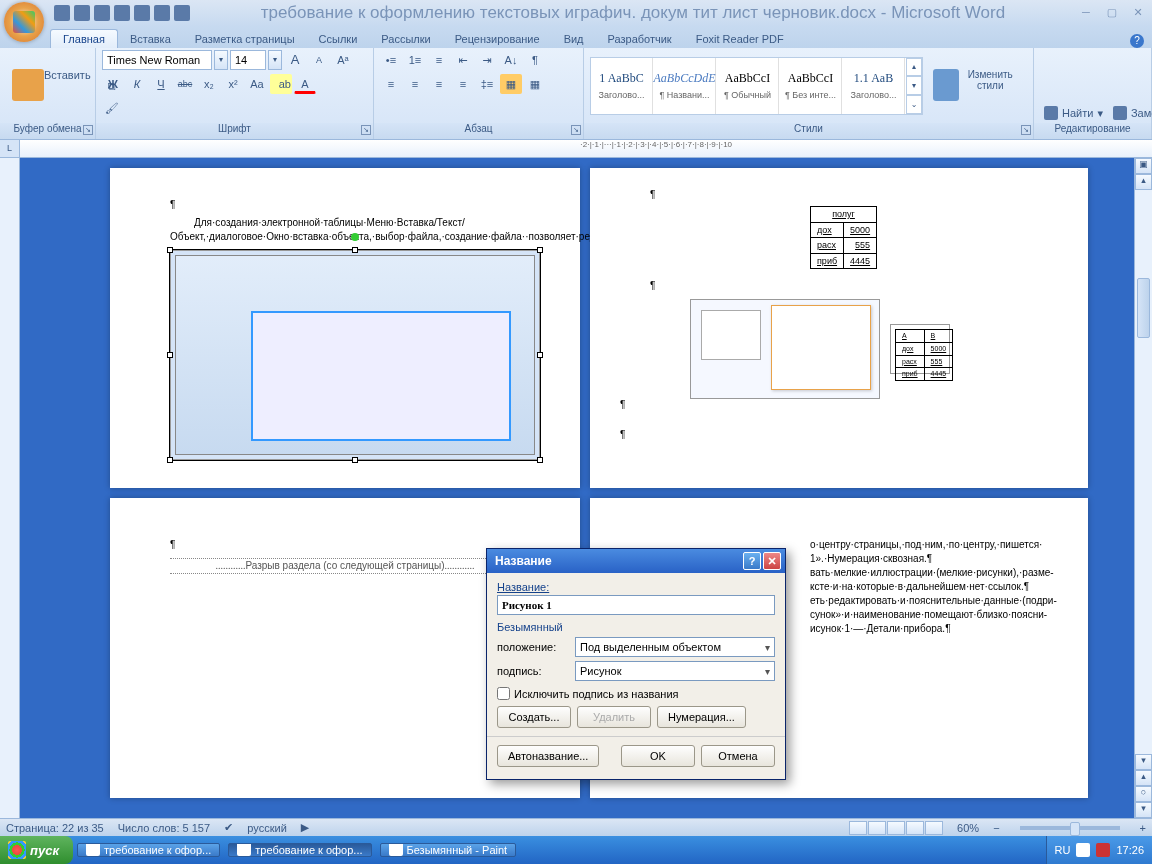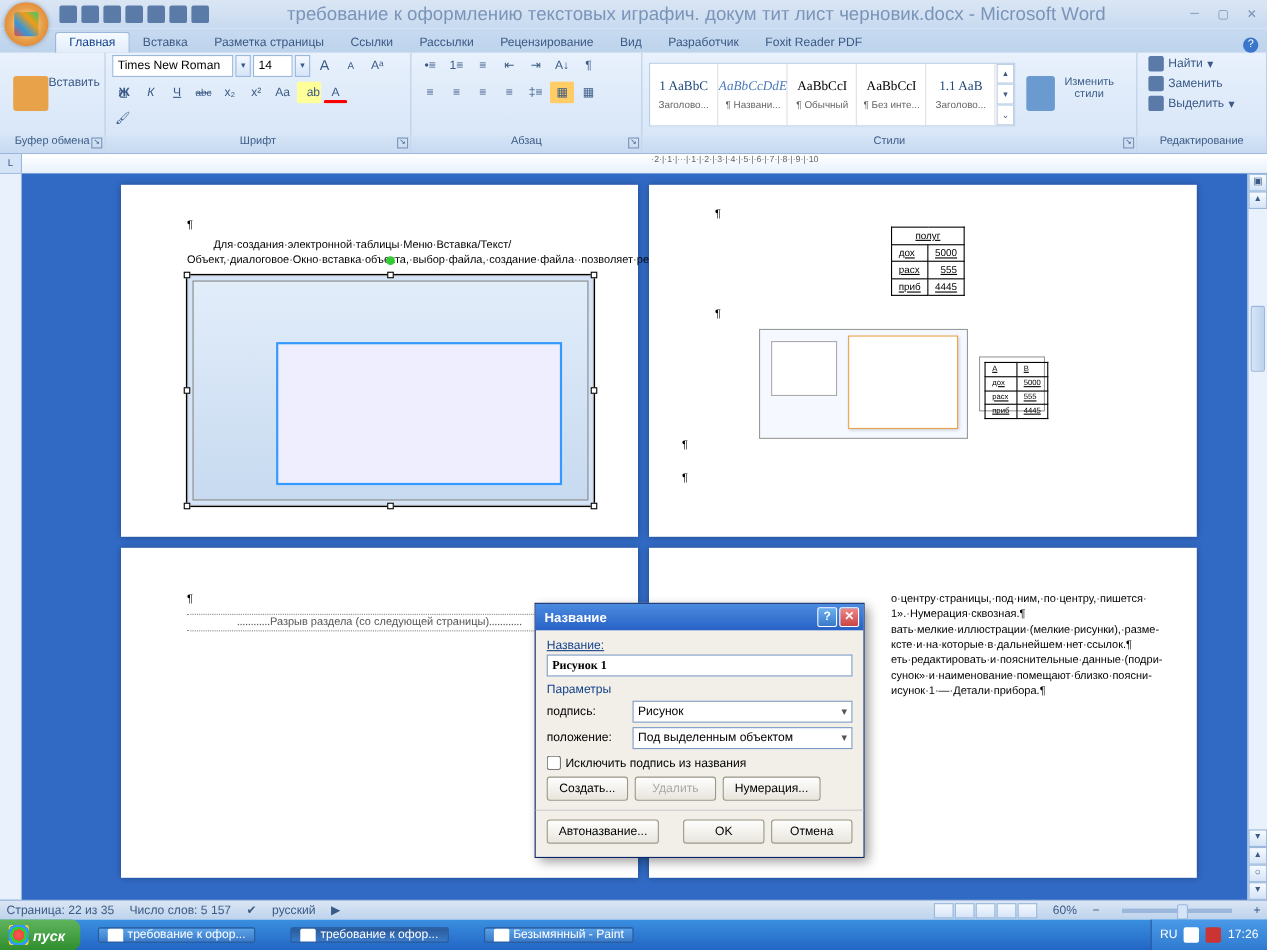--- a/index.html
+++ b/index.html
@@ -44,21 +44,21 @@
 .style-nav{width:16px;display:flex;flex-direction:column;}
 .style-nav div{flex:1;border:1px solid #b8cde6;font-size:8px;text-align:center;display:flex;align-items:center;justify-content:center;color:#3b5a85;}
 
 .editing-item{font-size:11px;color:#3b5a85;padding:1px 4px;display:flex;align-items:center;gap:4px;}
 .editing-item::before{content:"";width:14px;height:14px;background:#5a7aa8;border-radius:2px;display:inline-block;}
 
 
 .ruler-top { height: 18px; background: #e8f1fc; border-bottom: 1px solid #9bb8dc; position:relative;display:flex;}
 .ruler-corner{width:20px;border-right:1px solid #9bb8dc;background:#d5e4f7;font-size:9px;text-align:center;line-height:16px;color:#3b5a85;}
 .ruler-body{flex:1;background:linear-gradient(#fff,#e8f1fc);position:relative;overflow:hidden;font-size:8px;color:#666;}
-.ruler-marks{position:absolute;top:0;left:572px;white-space:nowrap;}
+.ruler-marks{position:absolute;top:0;left:560px;white-space:nowrap;}
 
 
 .doc-area { position: absolute; top: 158px; left: 0; right: 0; bottom: 46px; background: #316ac5; display: flex; }
 .ruler-left { width: 20px; background: #e8f1fc; border-right: 1px solid #9bb8dc; position:relative;}
 .doc-scroll { flex: 1; background: #316ac5; position: relative; overflow: hidden; }
 .page { position: absolute; background: #fff; box-shadow: 0 0 6px rgba(0,0,0,.3); }
 .page1 { top: 10px; left: 90px; width: 470px; height: 320px; }
 .page2 { top: 10px; left: 570px; width: 498px; height: 320px; }
 .page3 { top: 340px; left: 90px; width: 470px; height: 300px; }
 .page4 { top: 340px; left: 570px; width: 498px; height: 300px; }
@@ -86,21 +86,21 @@
 .statusbar .spacer{flex:1;}
 .view-btns{display:flex;gap:1px;}
 .view-btn{width:18px;height:14px;border:1px solid #9bb8dc;background:linear-gradient(#f5faff,#d5e4f7);}
 .zoom-slider{width:100px;height:4px;background:#9bb8dc;position:relative;margin:0 6px;}
 .zoom-slider::after{content:"";position:absolute;left:50%;top:-4px;width:8px;height:12px;background:#d5e4f7;border:1px solid #9bb8dc;border-radius:2px;}
 
 
 .taskbar { position: absolute; bottom: 0; left: 0; right: 0; height: 28px; background: linear-gradient(#3a8fe0,#2265c4); display: flex; align-items: center; }
 .start-btn { height: 28px; padding: 0 14px 0 8px; background: linear-gradient(#5fb45e,#2f8e2e); color: #fff; font-size: 13px; font-weight: bold; font-style: italic; display: flex; align-items: center; gap: 4px; border-radius: 0 8px 8px 0; }
 .start-btn::before{content:"";width:18px;height:18px;background:radial-gradient(#f55,#e74c3c 40%,#3c3 40% 60%,#39f 60% 80%,#fc3 80%);border-radius:2px;}
-.task-btn { height: 14px; margin: 0 16px; padding: 0 8px; background: linear-gradient(#5ba3e8,#3a7ac9); border: 1px solid #2a5a9a; border-radius: 2px; color: #fff; font-size: 11px; display: flex; align-items: flex-start; gap: 4px; max-width:170px;overflow:hidden;white-space:nowrap;}
+.task-btn { height: 14px; margin: 0 4px; padding: 0 8px; background: linear-gradient(#5ba3e8,#3a7ac9); border: 1px solid #2a5a9a; border-radius: 2px; color: #fff; font-size: 11px; display: flex; align-items: flex-end; gap: 4px; max-width:170px;overflow:hidden;white-space:nowrap;}
 .task-btn.active { background: linear-gradient(#2a5a9a,#3a7ac9); }
 .task-btn::before{content:"";width:14px;height:14px;background:#fff;border-radius:2px;}
 .tray { margin-left: auto; height: 28px; background: linear-gradient(#4a9ae8,#2f7ad0); display: flex; align-items: center; padding: 0 8px; gap: 6px; color: #fff; font-size: 11px; border-left:1px solid #2a5a9a;}
 .tray-icon{width:14px;height:14px;background:#fff;border-radius:2px;}
 
 
 .dialog { position: absolute; top: 548px; left: 486px; width: 300px; background: #f2efe8; border: 1px solid #0a246a; box-shadow: 4px 4px 10px rgba(0,0,0,.4); z-index: 100; }
 .dialog-title { height: 24px; background: linear-gradient(#4a8be0,#2962c6); color: #fff; font-size: 12px; font-weight: bold; display: flex; align-items: center; padding: 0 4px 0 8px; }
 .dialog-title .spacer{flex:1;}
 .dlg-title-btn { width: 18px; height: 18px; background: linear-gradient(#e88,#c44); border: 1px solid #fff; border-radius: 2px; color: #fff; font-size: 11px; text-align: center; line-height: 16px; margin-left:2px;}
@@ -259,21 +259,21 @@
       </div>
       <div class="big-btn">
         <div class="big-btn-icon" style="background:#6a9ad0;"></div>
         <span style="font-size:10px;text-align:center;">Изменить стили</span>
       </div>
     </div>
     <div class="ribbon-group-label"><span>Стили</span><span class="dialog-launcher">↘</span></div>
   </div>
 
   <div class="ribbon-group" style="width:118px;">
-    <div class="ribbon-group-content" style="flex-direction:column;align-items:flex-start;gap:2px;">
+    <div class="ribbon-group-content" style="flex-direction:row;align-items:flex-end;gap:2px;">
       <div class="editing-item"><span>Найти</span> ▾</div>
       <div class="editing-item">
           <span>Заменить</span>
         </div>
       <div class="editing-item"><span>Выделить</span> ▾</div>
     </div>
     <div class="ribbon-group-label">Редактирование</div>
   </div>
 </div>
 
@@ -399,31 +399,31 @@
 <div class="dialog">
   <div class="dialog-title">
     <span>Название</span>
     <span class="spacer"></span>
     <div class="dlg-title-btn dlg-help-btn">?</div>
     <div class="dlg-title-btn">✕</div>
   </div>
   <div class="dialog-body">
     <span class="dlg-label">Название:</span>
     <input class="dlg-input" style="font-weight: bold; color: rgb(0, 0, 0); font-family: Liberation Serif, serif;" value="Рисунок 1">
-    <div class="dlg-section">Параметры</div>
+    <div class="dlg-section">Безымянный</div>
+    <div class="dlg-row">
+      <label>положение:</label>
+      <div class="dlg-select">
+          <span>Под выделенным объектом</span>
+        </div>
+    </div>
     <div class="dlg-row">
       <label>подпись:</label>
       <div class="dlg-select">
           <span>Рисунок</span>
-        </div>
-    </div>
-    <div class="dlg-row">
-      <label>положение:</label>
-      <div class="dlg-select">
-          <span>Под выделенным объектом</span>
         </div>
     </div>
     <div class="dlg-check">
       <input type="checkbox" style="">
       <label>Исключить подпись из названия</label>
     </div>
     <div class="dlg-btnrow">
       <button class="dlg-btn">Создать...</button>
       <button class="dlg-btn" disabled="">Удалить</button>
       <button class="dlg-btn">Нумерация...</button>

